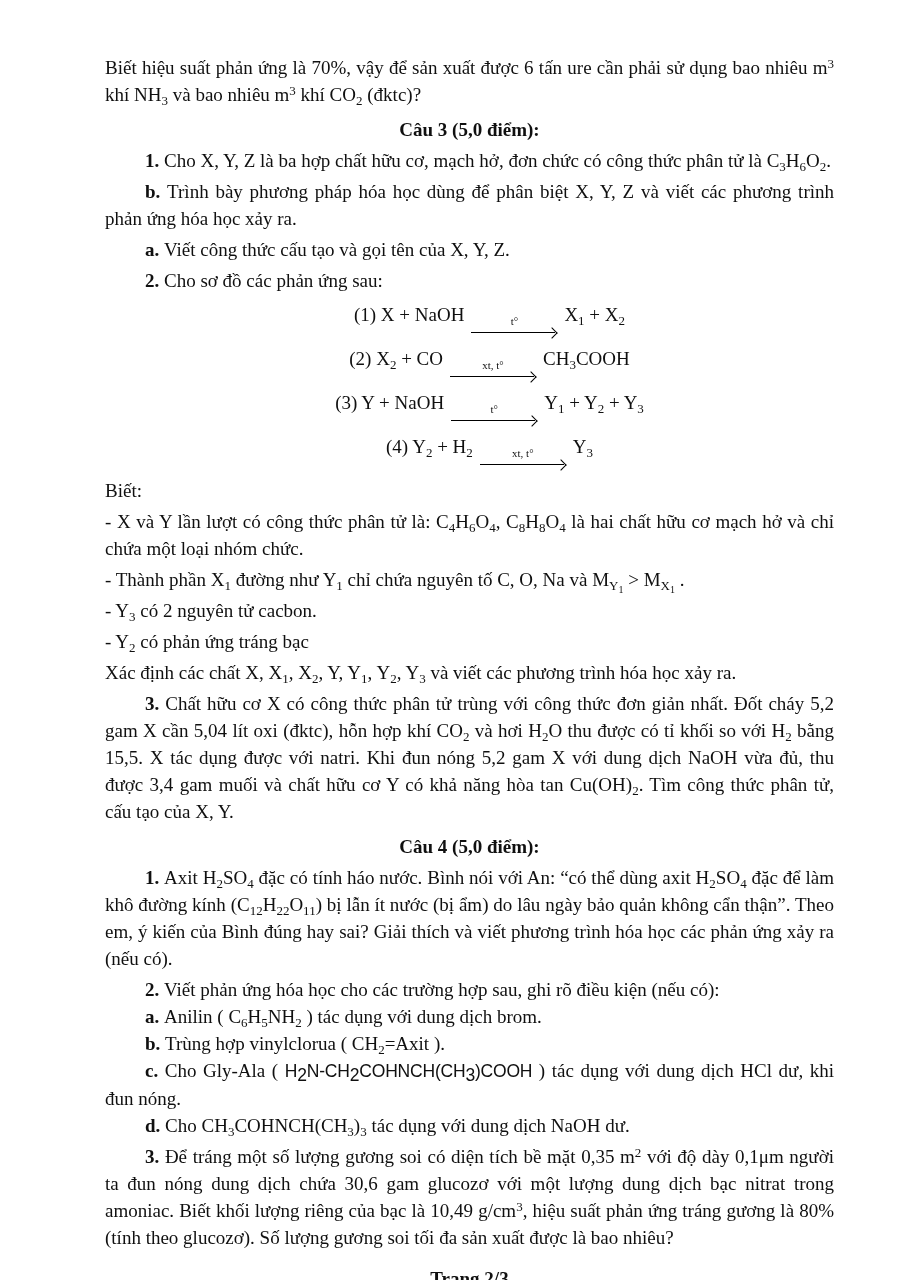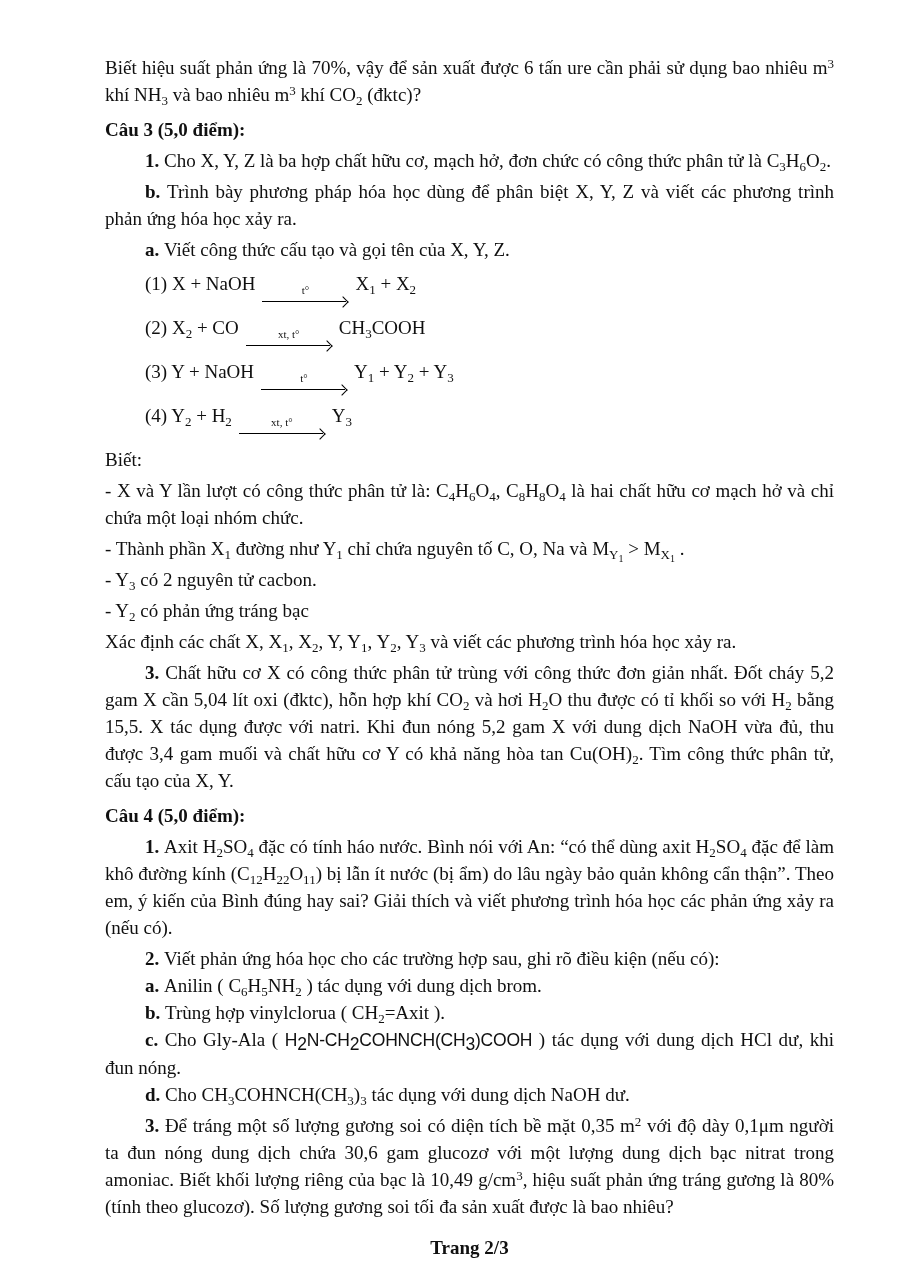--- a/index.html
+++ b/index.html
@@ -3,23 +3,23 @@
 <meta charset="utf-8">
 <style>
   html,body{margin:0;padding:0;}
   body{
     width:906px;height:1280px;overflow:hidden;background:#ffffff;color:#101010;
     font-family:"Liberation Serif", serif;font-size:19px;
   }
   .page{padding:50px 72px 10px 105px;}
   .blk{line-height:27px;margin:4px 0;}
   .para{text-align:justify;}
-  .heading{font-weight:bold;margin:8px 0 4px 0;text-align:left;}
+  .heading{font-weight:bold;margin:8px 0 4px 0;text-align:center;}
   .indent{text-indent:40px;}
-  .equation{margin:7px 0 7px 40px;text-align:left;}
+  .equation{margin:7px 0 7px 40px;text-align:center;}
   .tight{margin:0;}
   .footer{ text-align:center;font-weight:bold;margin-top:14px;}
   .b{font-weight:bold;}
   .sans{font-family:"Liberation Sans", sans-serif;font-size:17.5px;letter-spacing:-0.2px;}
   sub,sup{line-height:0;}
   sub{font-size:13px;vertical-align:-4px;}
   sub.s2{font-size:10px;vertical-align:-7px;}
   sup{font-size:13px;vertical-align:6px;}
   
   .rxn-arrow{display:inline-flex;flex-direction:column;align-items:center;margin:0 7px;vertical-align:-4px;}
@@ -32,20 +32,21 @@
 </head>
 <body>
 
 <div class="page">
   <div id="doc-body">
       <div class="blk para"><span>Biết hiệu suất phản ứng là 70%, vậy để sản xuất được 6 tấn ure cần phải sử dụng bao nhiêu m</span><sup>3</sup><span> khí NH</span><sub>3</sub><span> và bao nhiêu m</span><sup>3</sup><span> khí CO</span><sub>2</sub><span> (đktc)?</span></div>
       <div class="blk heading"><span class="b">Câu 3 (5,0 điểm):</span></div>
       <div class="blk para indent"><span class="b">1. </span><span>Cho X, Y, Z là ba hợp chất hữu cơ, mạch hở, đơn chức có công thức phân tử là C</span><sub>3</sub><span>H</span><sub>6</sub><span>O</span><sub>2</sub><span>.</span></div>
       <div class="blk para indent"><span class="b">b. </span><span>Trình bày phương pháp hóa học dùng để phân biệt X, Y, Z và viết các phương trình phản ứng hóa học xảy ra.</span></div>
       <div class="blk para indent"><span class="b">a. </span><span>Viết công thức cấu tạo và gọi tên của X, Y, Z.</span></div>
+      <div class="blk para indent"><span class="b">2. </span><span>Cho sơ đồ các phản ứng sau:</span></div>
       <div class="blk equation"><span>(1) X + NaOH</span><span class="rxn-arrow">
           <span class="lbl">t°</span>
           <span class="shaft"></span>
         </span><span>X</span><sub>1</sub><span> + X</span><sub>2</sub></div>
       <div class="blk equation"><span>(2) X</span><sub>2</sub><span> + CO</span><span class="rxn-arrow">
           <span class="lbl">xt, t°</span>
           <span class="shaft"></span>
         </span><span>CH</span><sub>3</sub><span>COOH</span></div>
       <div class="blk equation"><span>(3) Y + NaOH</span><span class="rxn-arrow">
           <span class="lbl">t°</span>

